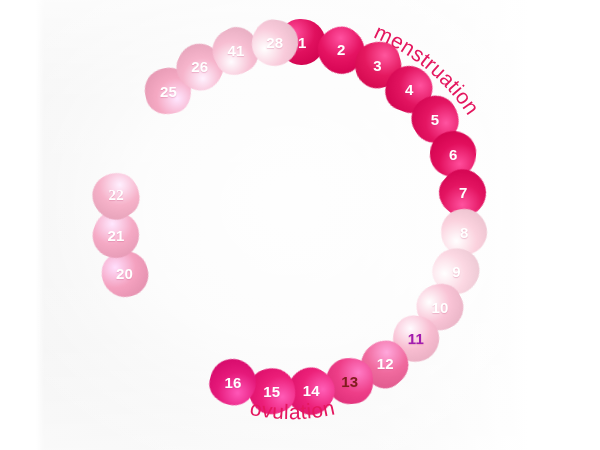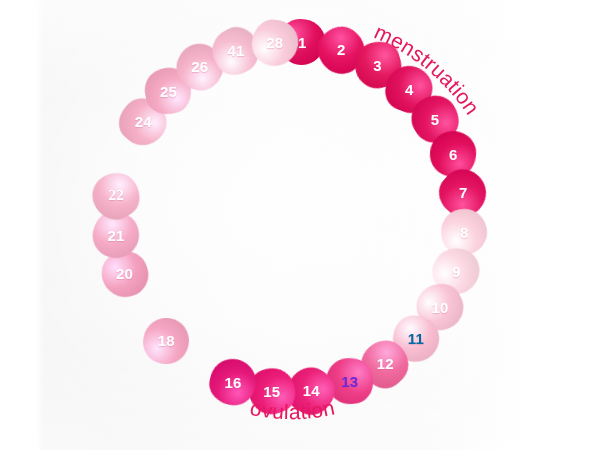--- a/index.html
+++ b/index.html
@@ -177,61 +177,53 @@
       <div class="day-node" style="left: 456.435px; top: 271.078px;">
         <div class="day-blob" style="background: radial-gradient(circle at 34% 30%, rgb(255, 255, 255) 0%, rgb(252, 216, 227) 46%, rgb(234, 198, 209) 88%, rgb(234, 198, 209) 100%); border-radius: 44% 52% 50% / 52% 54% 46% 50%; transform: rotate(296deg);"></div>
         <div class="day-num" style="color: rgb(255, 255, 255);">9</div>
       </div>
       <div class="day-node" style="left: 440.004px; top: 307.132px;">
         <div class="day-blob" style="background: radial-gradient(circle at 34% 30%, rgb(255, 255, 255) 0%, rgb(249, 196, 214) 46%, rgb(231, 178, 196) 88%, rgb(231, 178, 196) 100%); border-radius: 51% 57% 53% 51% / 51% 46% 50% 52%; transform: rotate(333deg);"></div>
         <div class="day-num" style="color: rgb(255, 255, 255);">10</div>
       </div>
       <div class="day-node" style="left: 415.884px; top: 338.565px;">
         <div class="day-blob" style="background: radial-gradient(circle at 34% 30%, rgb(255, 251, 255) 0%, rgb(248, 189, 209) 46%, rgb(230, 171, 191) 88%, rgb(230, 171, 191) 100%); border-radius: 44% 52% 56% 50% / 50% 50% 54% 54%; transform: rotate(10deg);"></div>
-        <div class="day-num" style="color: #0369a1;">11</div>
+        <div class="day-num" style="color: #a21caf;">11</div>
       </div>
       <div class="day-node" style="left: 385.312px; top: 363.767px;">
         <div class="day-blob" style="background: radial-gradient(circle at 34% 30%, rgb(255, 168, 220) 0%, rgb(240, 106, 158) 46%, rgb(222, 88, 140) 88%, rgb(222, 88, 140) 100%); border-radius: 51% 57% 51% 49% / 59% 54% 48% 56%; transform: rotate(47deg);"></div>
         <div class="day-num" style="color: rgb(255, 255, 255);">12</div>
       </div>
       <div class="day-node" style="left: 349.854px; top: 381.446px;">
         <div class="day-blob" style="background: radial-gradient(circle at 34% 30%, rgb(255, 124, 198) 0%, rgb(238, 62, 136) 46%, rgb(220, 44, 118) 88%, rgb(220, 44, 118) 100%); border-radius: 44% 52% 54% 48% / 58% 46% 52% 50%; transform: rotate(84deg);"></div>
-        <div class="day-num" style="color: #6d28d9;">13</div>
+        <div class="day-num" style="color: #7f1d1d;">13</div>
       </div>
       <div class="day-node" style="left: 311.327px; top: 390.696px;">
         <div class="day-blob" style="background: radial-gradient(circle at 34% 30%, rgb(255, 95, 183) 0%, rgb(236, 33, 121) 46%, rgb(218, 15, 103) 88%, rgb(218, 15, 103) 100%); border-radius: 51% 57% 57% 59% / 57% 50% 46% 52%; transform: rotate(121deg);"></div>
         <div class="day-num" style="color: rgb(255, 255, 255);">14</div>
       </div>
       <div class="day-node" style="left: 271.708px; top: 391.041px;">
         <div class="day-blob" style="background: radial-gradient(circle at 34% 30%, rgb(255, 92, 183) 0%, rgb(236, 30, 121) 46%, rgb(218, 12, 103) 88%, rgb(218, 12, 103) 100%); border-radius: 44% 52% 52% 58% / 56% 54% 50%; transform: rotate(158deg);"></div>
         <div class="day-num" style="color: rgb(255, 255, 255);">15</div>
       </div>
       <div class="day-node" style="left: 233.026px; top: 382.466px;">
         <div class="day-blob" style="background: radial-gradient(circle at 34% 30%, rgb(255, 87, 184) 0%, rgb(229, 25, 122) 46%, rgb(211, 7, 104) 88%, rgb(211, 7, 104) 100%); border-radius: 51% 57% 55% / 55% 46% 54% 56%; transform: rotate(195deg);"></div>
         <div class="day-num" style="color: rgb(255, 255, 255);">16</div>
       </div>
-      <div class="day-node" style="left: 166.256px; top: 340.744px;">
-        <div class="day-blob" style="background: radial-gradient(circle at 34% 30%, rgb(255, 228, 255) 0%, rgb(245, 166, 194) 46%, rgb(227, 148, 176) 88%, rgb(227, 148, 176) 100%); border-radius: 51% 57% 53% 55% / 53% 54% 52% 52%; transform: rotate(269deg);"></div>
-        <div class="day-num" style="color: rgb(255, 255, 255);">18</div>
-      </div>
       <div class="day-node" style="left: 124.534px; top: 273.974px;">
         <div class="day-blob" style="background: radial-gradient(circle at 34% 30%, rgb(255, 223, 253) 0%, rgb(244, 161, 191) 46%, rgb(226, 143, 173) 88%, rgb(226, 143, 173) 100%); border-radius: 51% 57% 51% 53% / 51% 50% 50% 56%; transform: rotate(343deg);"></div>
         <div class="day-num" style="color: rgb(255, 255, 255);">20</div>
       </div>
       <div class="day-node" style="left: 115.959px; top: 235.292px;">
         <div class="day-blob" style="background: radial-gradient(circle at 34% 30%, rgb(255, 232, 255) 0%, rgb(245, 170, 197) 46%, rgb(227, 152, 179) 88%, rgb(227, 152, 179) 100%); border-radius: 44% 52% 54% / 50% 54% 54% 50%; transform: rotate(20deg);"></div>
         <div class="day-num" style="color: rgb(255, 255, 255);">21</div>
       </div>
       <div class="day-node" style="left: 116.304px; top: 195.673px;">
         <div class="day-blob" style="background: radial-gradient(circle at 34% 30%, rgb(255, 240, 255) 0%, rgb(246, 178, 201) 46%, rgb(228, 160, 183) 88%, rgb(228, 160, 183) 100%); border-radius: 51% 57% 57% 51% / 59% 46% 48% 52%; transform: rotate(57deg);"></div>
         <div class="day-num" style="color: rgb(255, 255, 255); font-family: Liberation Serif, serif;">22</div>
-      </div>
-      <div class="day-node" style="left: 143.233px; top: 121.688px;">
-        <div class="day-blob" style="background: radial-gradient(circle at 34% 30%, rgb(255, 238, 255) 0%, rgb(246, 176, 199) 46%, rgb(228, 158, 181) 88%, rgb(228, 158, 181) 100%); border-radius: 51% 57% 55% 49% / 57% 54% 46% 56%; transform: rotate(131deg);"></div>
-        <div class="day-num" style="color: rgb(255, 255, 255);">24</div>
       </div>
       <div class="day-node" style="left: 168.435px; top: 91.1155px;">
         <div class="day-blob" style="background: radial-gradient(circle at 34% 30%, rgb(255, 231, 255) 0%, rgb(245, 169, 195) 46%, rgb(227, 151, 177) 88%, rgb(227, 151, 177) 100%); border-radius: 44% 52% 50% 48% / 56% 46% 50% 50%; transform: rotate(168deg);"></div>
         <div class="day-num" style="color: rgb(255, 255, 255);">25</div>
       </div>
       <div class="day-node" style="left: 199.868px; top: 66.9957px;">
         <div class="day-blob" style="background: radial-gradient(circle at 34% 30%, rgb(255, 242, 255) 0%, rgb(246, 180, 203) 46%, rgb(228, 162, 185) 88%, rgb(228, 162, 185) 100%); border-radius: 51% 57% 53% 59% / 55% 50% 54% 52%; transform: rotate(205deg);"></div>
         <div class="day-num" style="color: rgb(255, 255, 255);">26</div>
       </div>
       <div class="day-node" style="left: 235.922px; top: 50.5651px;">

